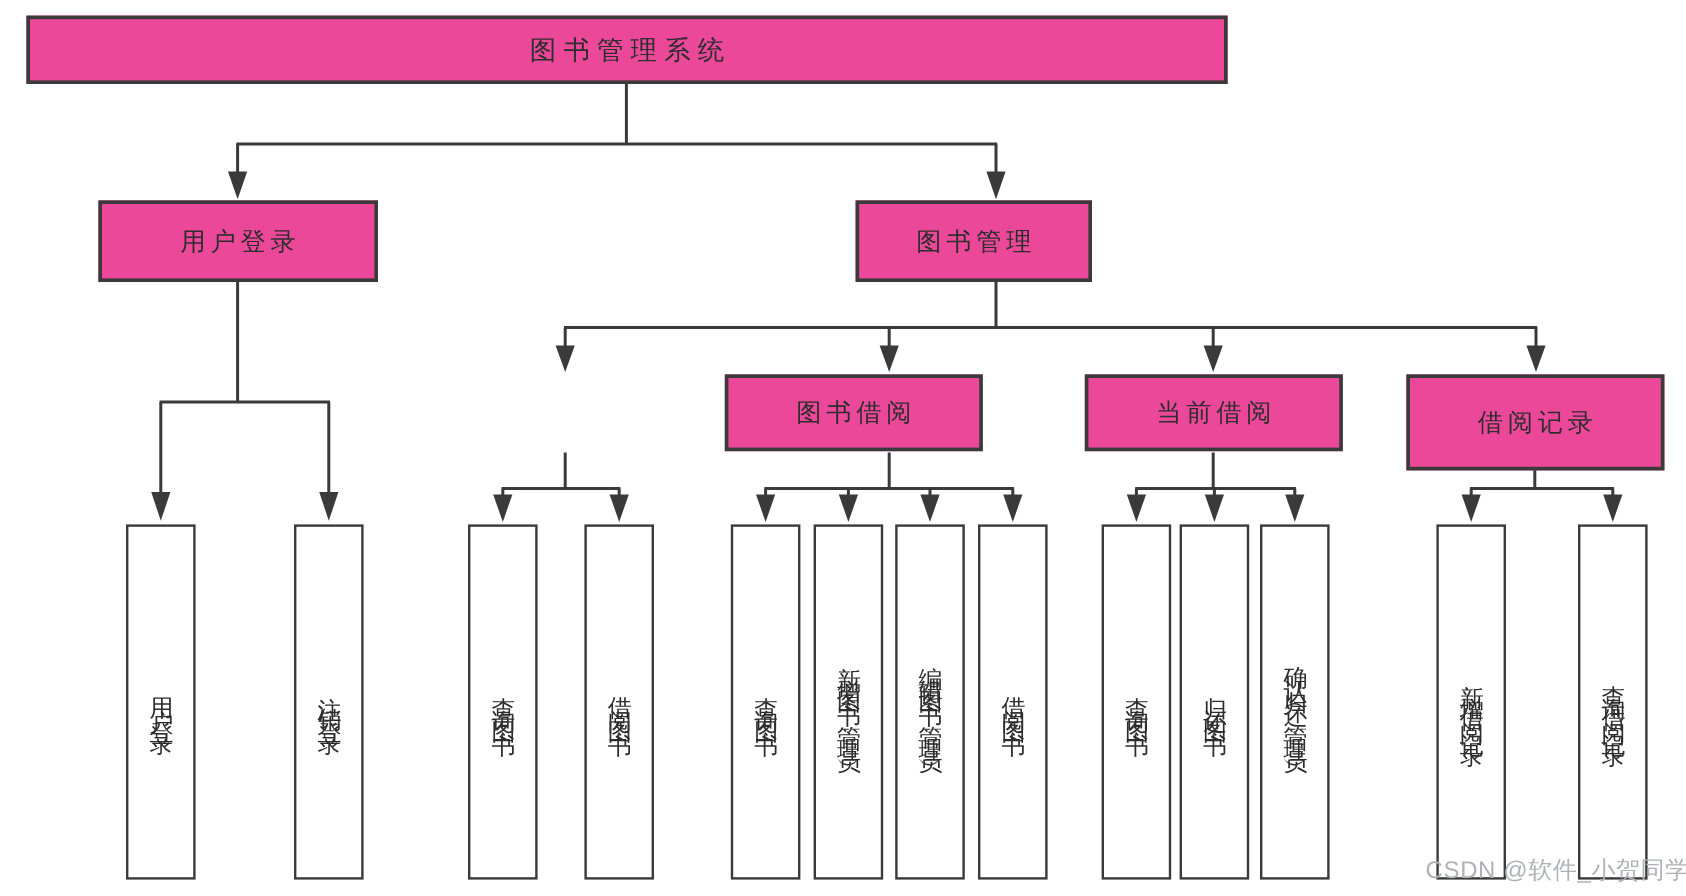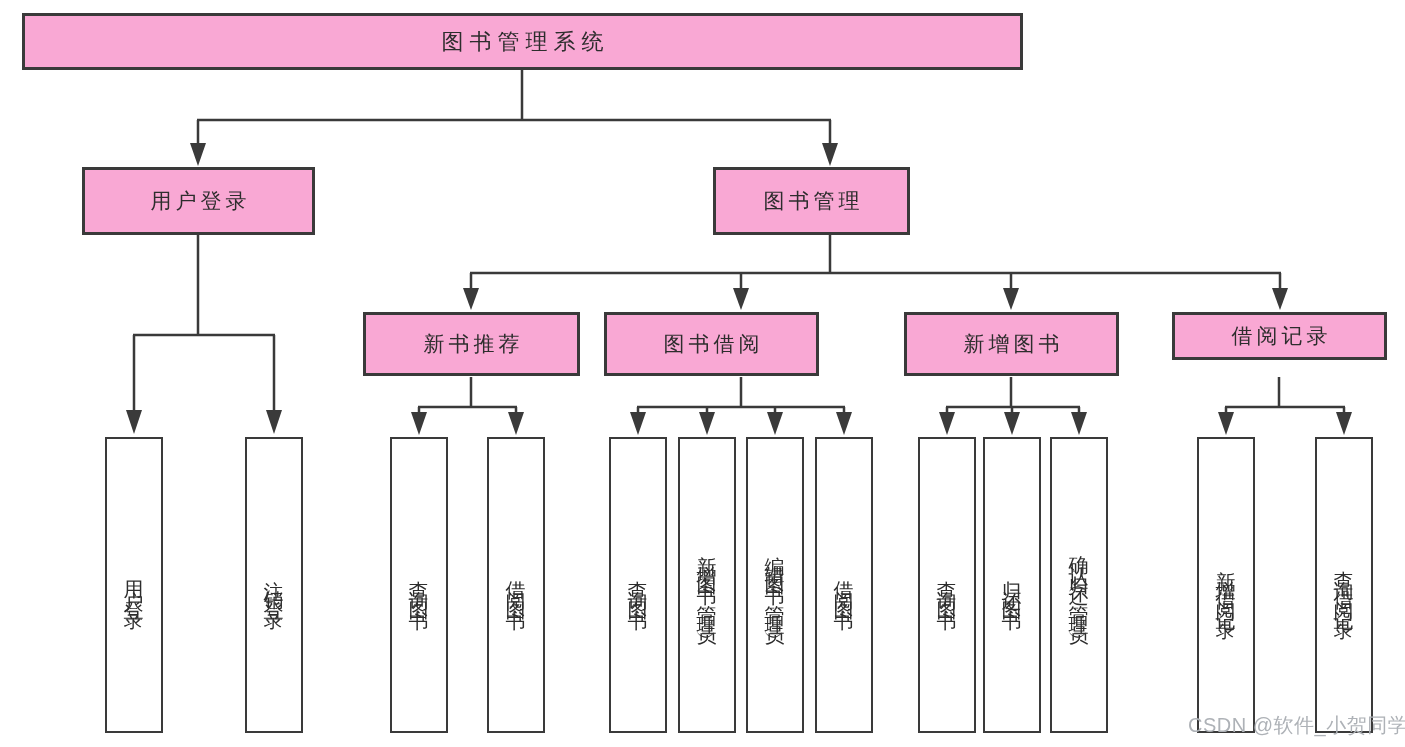--- a/index.html
+++ b/index.html
@@ -4,21 +4,21 @@
 <style>
   html,body{margin:0;padding:0;}
   body{
     width:1405px;height:747px;overflow:hidden;
     background:var(--background,#fff);
     font-family:"Liberation Sans","DejaVu Sans",sans-serif;
   }
   .canvas{position:relative;width:1405px;height:747px;background:var(--background,#fff);}
   svg.connectors{position:absolute;left:0;top:0;color:var(--line,#3a3a3a);z-index:1;}
   .box{
-    position:absolute;box-sizing:border-box;background:#f9a8d4;
+    position:absolute;box-sizing:border-box;background:#ec4899;
     border:3px solid var(--line,#3a3a3a);
     display:flex;align-items:center;justify-content:center;
     color:var(--text,#2d2d2d);z-index:2;
   }
   .box.root  {font-size:22px;letter-spacing:6px;text-indent:6px;}
   .box.branch{font-size:21px;letter-spacing:4px;text-indent:4px;}
   .leaf{
     position:absolute;box-sizing:border-box;background:#fff;
     border:2.5px solid var(--line,#3a3a3a);
     top:437px;width:58px;height:296px;
@@ -78,30 +78,27 @@
     <span>图书管理系统</span>
   </div>
 
   <div class="box branch" style="left:82px;top:167px;width:233px;height:68px">
     <span>用户登录</span>
   </div>
   <div class="box branch" style="left:713px;top:167px;width:197px;height:68px">
     <span>图书管理</span>
   </div>
 
-  <div class="box branch" style="left:363px;top:312px;width:217px;height:64px">
-    <span>新书推荐</span>
-  </div>
   <div class="box branch" style="left:604px;top:312px;width:215px;height:64px">
     <span>图书借阅</span>
   </div>
   <div class="box branch" style="left:904px;top:312px;width:215px;height:64px">
-    <span>新增图书</span>
+    <span>当前借阅</span>
   </div>
-  <div class="box branch" style="left:1172px;top:312px;width:215px;height:48px">
+  <div class="box branch" style="left:1172px;top:312px;width:215px;height:80px">
     <span>借阅记录</span>
   </div>
 
   <div class="leaf" style="left:105px">
     <span>用户登录</span>
   </div>
   <div class="leaf" style="left:245px">
     <span>注销登录</span>
   </div>
 

